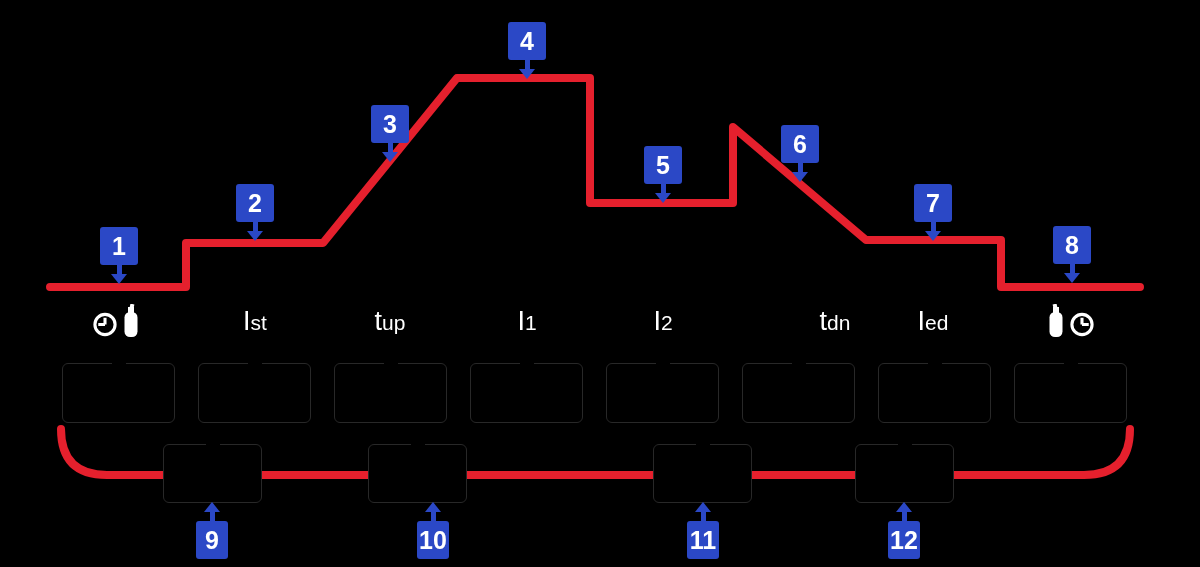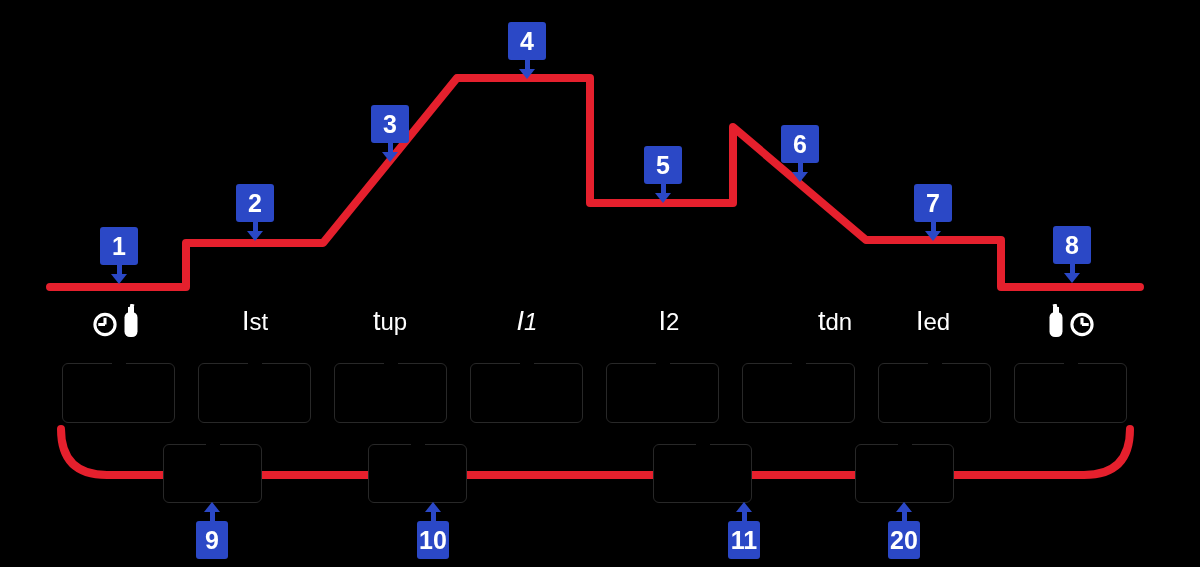--- a/index.html
+++ b/index.html
@@ -18,21 +18,21 @@
   .pbox .notch {
     position:absolute; top:-3px; left:50%; transform:translateX(-50%);
     width:14px; height:5px; background:#000;
   }
 
   
   .phase {
     position:absolute; top:306px; transform:translateX(-50%);
     color:var(--white); font-size:27px; line-height:30px; z-index:3; white-space:nowrap;
   }
-  .phase .sfx { font-size:24px; }
+  .phase .sfx { font-size:21px; }
   .phase-icons { position:absolute; top:303px; transform:translateX(-50%);
     display:flex; align-items:flex-end; gap:3px; z-index:3; height:34px; }
 
   
   .marker {
     position:absolute; transform:translateX(-50%); z-index:4;
     display:flex; flex-direction:column; align-items:center;
   }
   .nbox {
     background:var(--blue); color:var(--white); font-weight:bold; font-size:25px;
@@ -100,22 +100,22 @@
       <path d="M13 13 V6 M13 13 H6" stroke="#ffffff" stroke-width="3.2" fill="none"></path>
     </svg>
     <svg width="21" height="33" viewBox="0 0 21 33">
       <rect x="4" y="8" width="13" height="25" rx="5.5" fill="#ffffff"></rect>
       <rect x="7.5" y="3" width="6" height="7" fill="#ffffff"></rect>
       <rect x="9.5" y="0" width="4" height="4" fill="#ffffff" transform="rotate(12 11.5 2)"></rect>
     </svg>
   </div>
   <div class="phase" style="left:255px;"><span>I</span><span class="sfx">st</span></div>
   <div class="phase" style="left:390px;text-align:center;"><span>t</span><span class="sfx">up</span></div>
-  <div class="phase" style="left:527px;font-style:italic;"><span>I</span><span class="sfx">1</span></div>
-  <div class="phase" style="left:663px;margin-left:6px;"><span>I</span><span class="sfx">2</span></div>
+  <div class="phase" style="left:527px;"><span>I</span><span class="sfx">1</span></div>
+  <div class="phase" style="left:663px;"><span>I</span><span class="sfx">2</span></div>
   <div class="phase" style="left:835px;"><span>t</span><span class="sfx">dn</span></div>
   <div class="phase" style="left:933px;"><span>I</span><span class="sfx">ed</span></div>
   <div class="phase-icons" style="left:1070px;">
     <svg width="21" height="33" viewBox="0 0 21 33">
       <rect x="4" y="8" width="13" height="25" rx="5.5" fill="#ffffff"></rect>
       <rect x="7.5" y="3" width="6" height="7" fill="#ffffff"></rect>
       <rect x="7.5" y="0" width="4" height="4" fill="#ffffff" transform="rotate(-12 9.5 2)"></rect>
     </svg>
     <svg width="25" height="25" viewBox="0 0 26 26">
       <circle cx="13" cy="13" r="10.5" fill="none" stroke="#ffffff" stroke-width="3.2"></circle>
@@ -167,24 +167,24 @@
   <div class="marker" style="left:212px; top:502px;">
       <div class="head-up"></div>
       <div class="stem"></div>
       <div class="nbox nw">9</div>
     </div>
   <div class="marker" style="left:433px; top:502px;">
       <div class="head-up"></div>
       <div class="stem"></div>
       <div class="nbox nw">10</div>
     </div>
-  <div class="marker" style="left:703px; top:502px;margin-left:41px;">
+  <div class="marker" style="left:703px; top:502px;">
       <div class="head-up"></div>
       <div class="stem"></div>
       <div class="nbox nw">11</div>
     </div>
   <div class="marker" style="left:904px; top:502px;">
       <div class="head-up"></div>
       <div class="stem"></div>
-      <div class="nbox nw">20</div>
+      <div class="nbox nw">12</div>
     </div>
 
 </div>
 
 </body></html>

